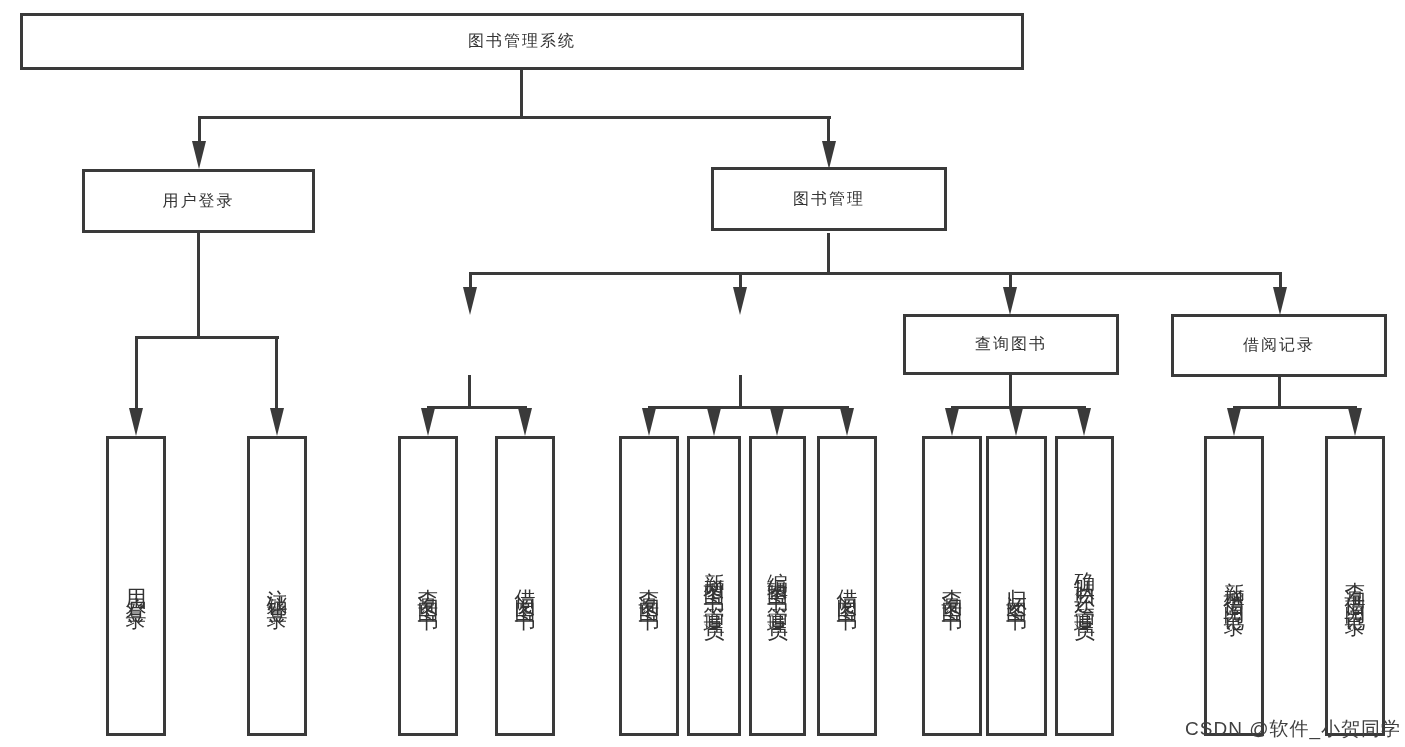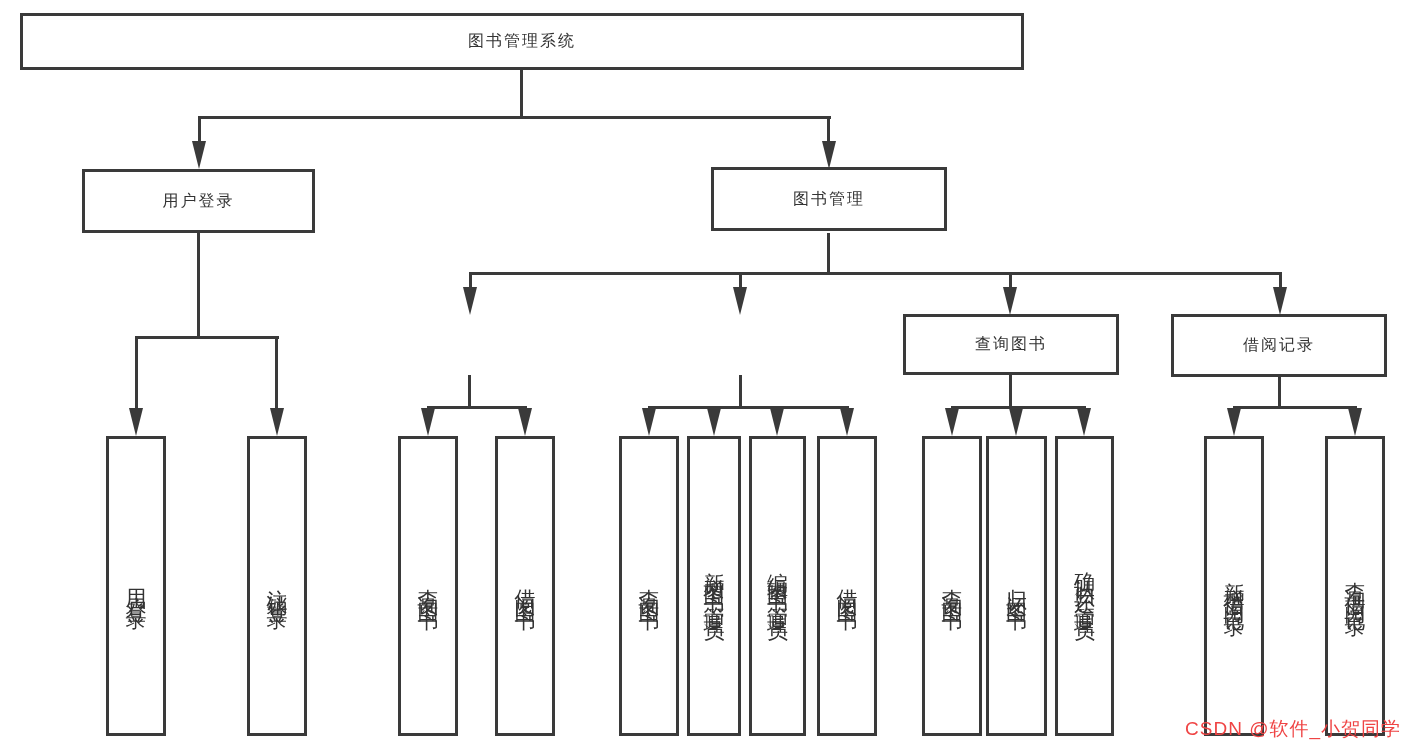--- a/index.html
+++ b/index.html
@@ -13,21 +13,21 @@
   }
   .hbox{font-size:16px;letter-spacing:2px;}
   .vbox{writing-mode:vertical-rl;font-size:21px;letter-spacing:7px;}
   .line{position:absolute;background:#3a3a3a;}
   .arrow{
     position:absolute;width:0;height:0;
     border-left:7px solid transparent;border-right:7px solid transparent;
     border-top:28px solid #3a3a3a;
   }
   .watermark{
-    position:absolute;top:716px;right:4px;font-size:19px;color:#ef4444;
+    position:absolute;top:716px;right:4px;font-size:19px;color:#404040;
     letter-spacing:1px;white-space:nowrap;
   }
 </style>
 </head>
 <body>
 
 <div id="canvas">
 
   <div class="box hbox" style="left:20px;top:13px;width:1004px;height:57px">图书管理系统</div>
 

